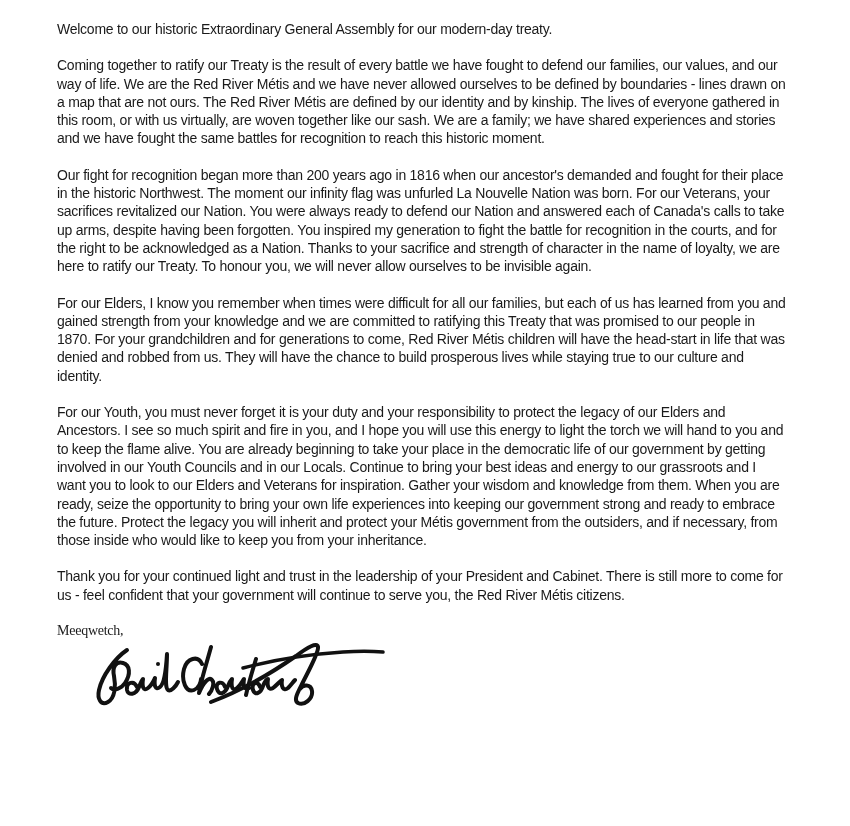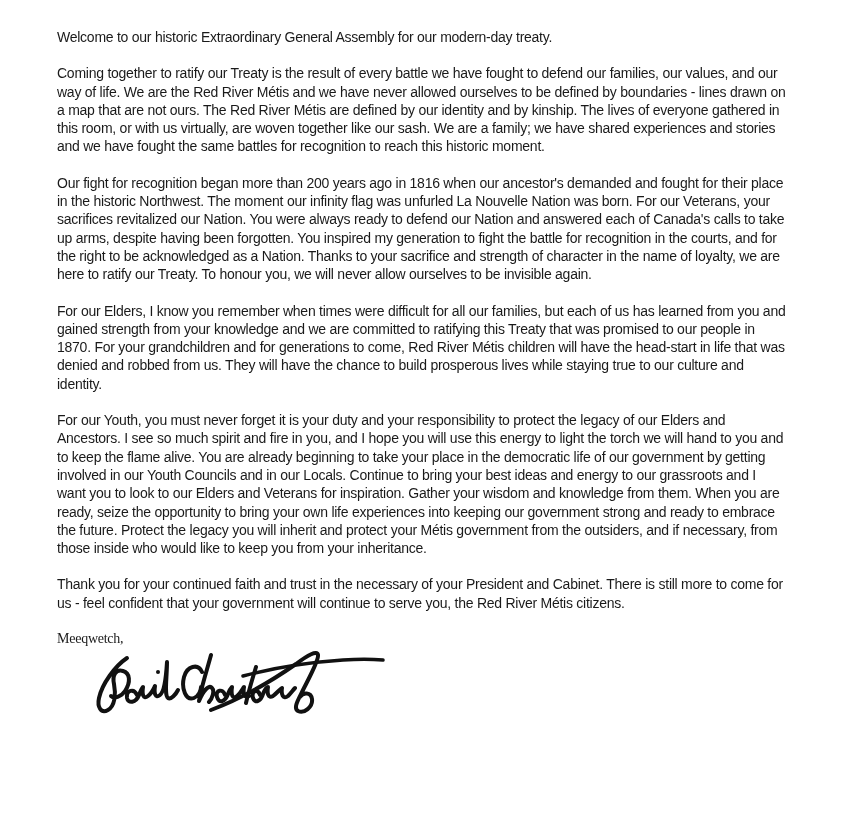--- a/index.html
+++ b/index.html
@@ -19,21 +19,21 @@
     top: 12px;
     width: 731px;
     font-family: "Liberation Sans", "DejaVu Sans", sans-serif;
     font-size: 14px;
     line-height: 18.3px;
     letter-spacing: -0.25px;
     color: #1a1a1a;
     text-align: left;
   }
   .letter p {
-    margin: 16px 0 18px 0;
+    margin: 8px 0 18px 0;
   }
   .letter p.closing {
     margin-bottom: 2px;
     font-family: Liberation Serif, serif;
   }
   .signature {
     margin-left: 36px;
     margin-top: 2px;
     width: 300px;
     height: 70px;
@@ -46,21 +46,21 @@
 </style>
 </head>
 <body>
 
 <div class="letter">
   <p>Welcome to our historic Extraordinary General Assembly for our modern-day treaty.</p>
   <p>Coming together to ratify our Treaty is the result of every battle we have fought to defend our families, our values, and our way of life. We are the Red River Métis and we have never allowed ourselves to be defined by boundaries - lines drawn on a map that are not ours. The Red River Métis are defined by our identity and by kinship. The lives of everyone gathered in this room, or with us virtually, are woven together like our sash. We are a family; we have shared experiences and stories and we have fought the same battles for recognition to reach this historic moment.</p>
   <p>Our fight for recognition began more than 200 years ago in 1816 when our ancestor's demanded and fought for their place in the historic Northwest. The moment our infinity flag was unfurled La Nouvelle Nation was born. For our Veterans, your sacrifices revitalized our Nation. You were always ready to defend our Nation and answered each of Canada's calls to take up arms, despite having been forgotten. You inspired my generation to fight the battle for recognition in the courts, and for the right to be acknowledged as a Nation. Thanks to your sacrifice and strength of character in the name of loyalty, we are here to ratify our Treaty. To honour you, we will never allow ourselves to be invisible again.</p>
   <p>For our Elders, I know you remember when times were difficult for all our families, but each of us has learned from you and gained strength from your knowledge and we are committed to ratifying this Treaty that was promised to our people in 1870. For your grandchildren and for generations to come, Red River Métis children will have the head-start in life that was denied and robbed from us. They will have the chance to build prosperous lives while staying true to our culture and identity.</p>
   <p>For our Youth, you must never forget it is your duty and your responsibility to protect the legacy of our Elders and Ancestors. I see so much spirit and fire in you, and I hope you will use this energy to light the torch we will hand to you and to keep the flame alive. You are already beginning to take your place in the democratic life of our government by getting involved in our Youth Councils and in our Locals. Continue to bring your best ideas and energy to our grassroots and I want you to look to our Elders and Veterans for inspiration. Gather your wisdom and knowledge from them. When you are ready, seize the opportunity to bring your own life experiences into keeping our government strong and ready to embrace the future. Protect the legacy you will inherit and protect your Métis government from the outsiders, and if necessary, from those inside who would like to keep you from your inheritance.</p>
-  <p>Thank you for your continued faith and trust in the necessary of your President and Cabinet. There is still more to come for us - feel confident that your government will continue to serve you, the Red River Métis citizens.</p>
+  <p>Thank you for your continued light and trust in the leadership of your President and Cabinet. There is still more to come for us - feel confident that your government will continue to serve you, the Red River Métis citizens.</p>
   <p class="closing">Meeqwetch,</p>
 
   <div class="signature">
     <svg viewBox="0 0 300 70" xmlns="http://www.w3.org/2000/svg" role="img" fill="none" stroke="#111111" stroke-width="4" stroke-linecap="round" stroke-linejoin="round" aria-label="David Chartrand">
 
       <path d="
         M34 8 C22 16 9 34 6 48 C4 57 8 64 15 60 C22 56 23 44 21 34
         C19 25 23 19 30 21 C37 23 38 32 32 41 C28 47 21 49 18 46
         M44 45 C41 38 33 40 34 48 C35 54 43 53 46 45 C48 40 49 38 50 37
         C49 44 50 50 55 46 C59 43 61 38 62 36 C61 43 62 49 67 45

